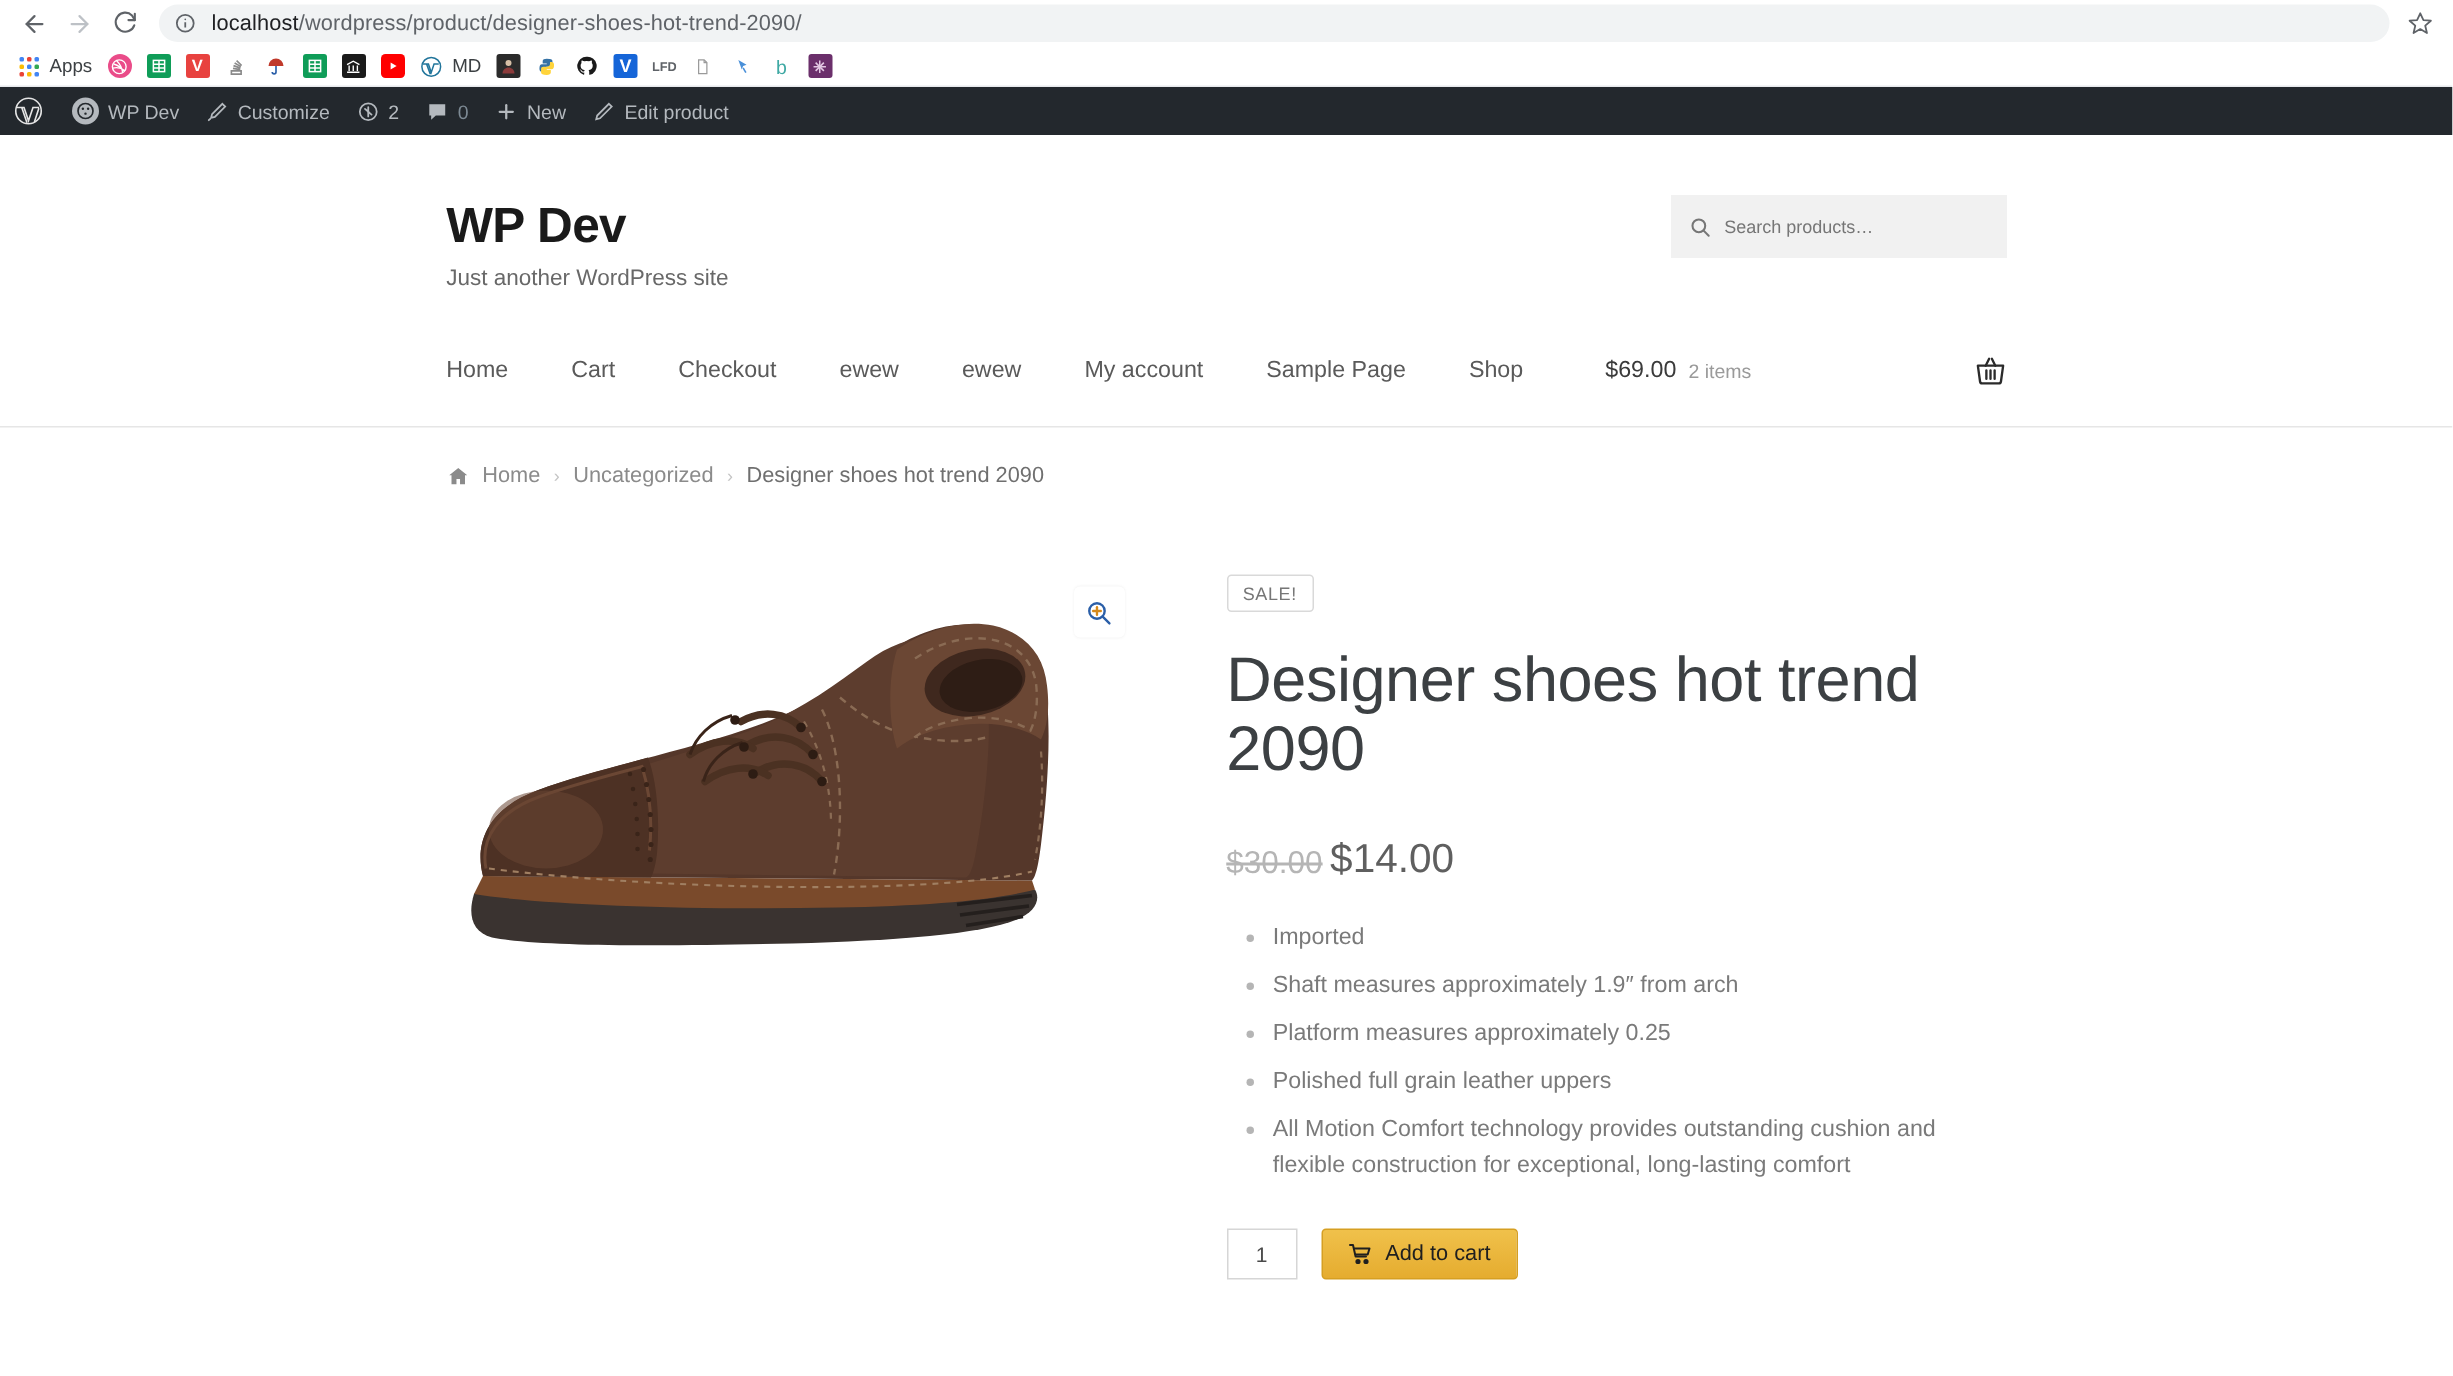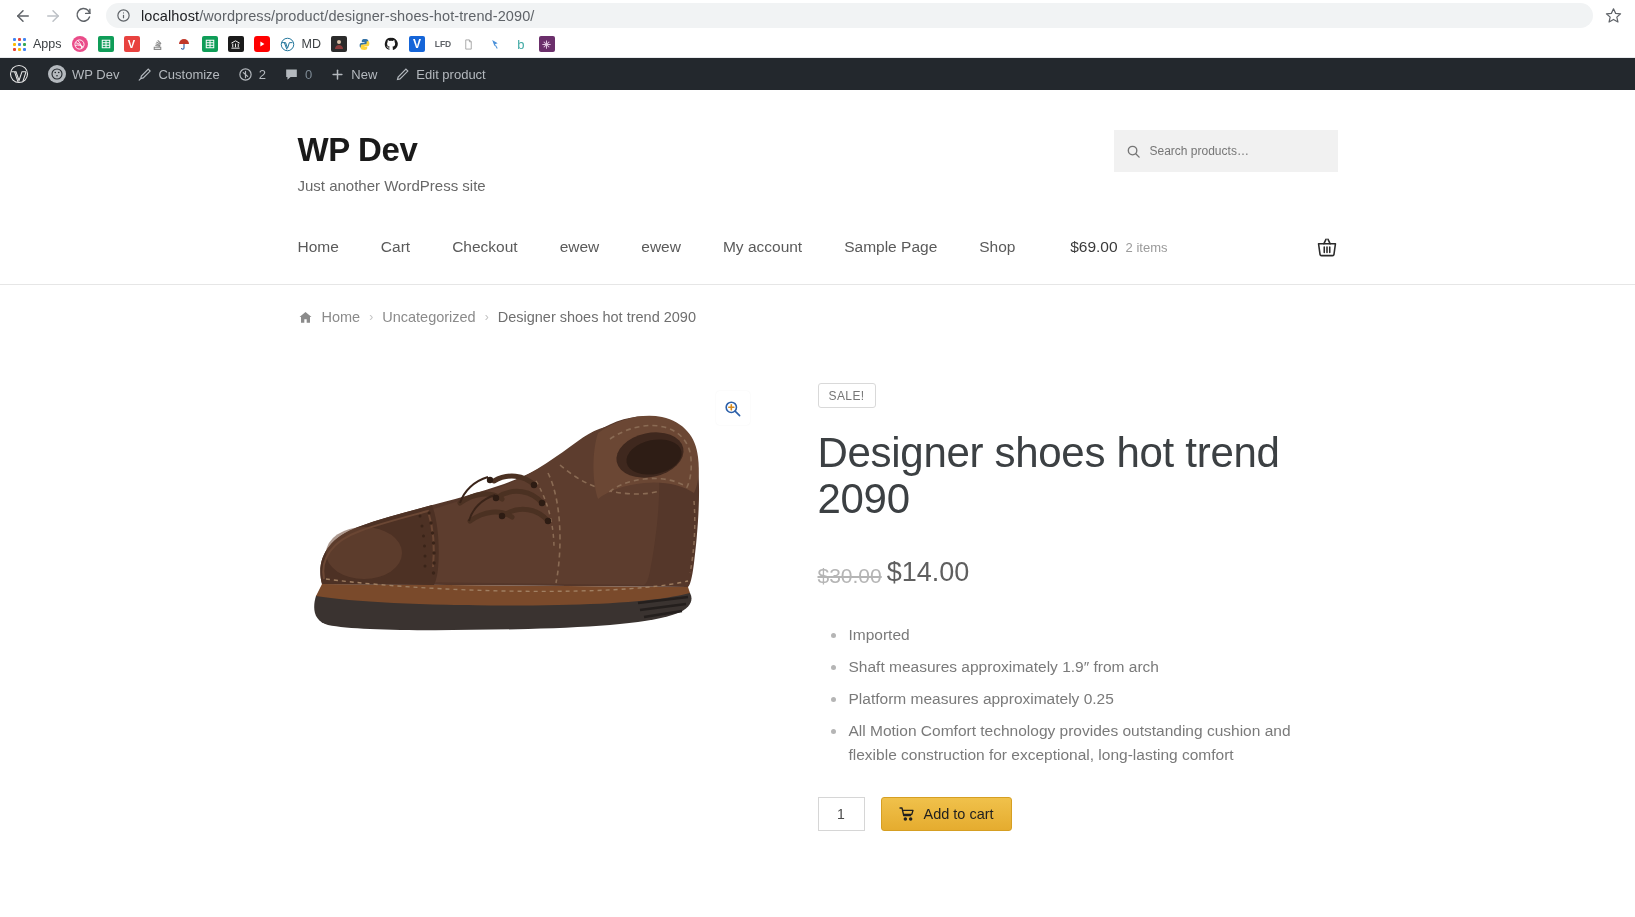--- a/index.html
+++ b/index.html
@@ -237,21 +237,21 @@
     line-height: 1.1;
   }
   #product-price { margin-top: 34px; display: flex; align-items: flex-end; gap: 5px; }
   #price-old {
     font-size: 21px;
     color: #b5b5b5;
     text-decoration: line-through;
   }
   #price-new { font-size: 27px; color: #5f5f5f; }
 
-  #product-desc { margin-top: 35px; }
+  #product-desc { margin-top: 25px; }
   #product-desc ul { list-style: none; }
   #product-desc li {
     position: relative;
     padding-left: 31px;
     font-size: 15.5px;
     color: #7a7a7a;
     line-height: 1.55;
     margin-bottom: 8px;
     max-width: 600px;
   }
@@ -733,20 +733,21 @@
         <div id="product-price">
           <span id="price-old">$30.00</span>
           <span id="price-new">$14.00</span>
         </div>
 
         <div id="product-desc">
           <ul>
             <li>Imported</li>
             <li>Shaft measures approximately 1.9″ from arch</li>
             <li>Platform measures approximately 0.25</li>
+            <li>Polished full grain leather uppers</li>
             <li>All Motion Comfort technology provides outstanding cushion and flexible construction for exceptional, long-lasting comfort</li>
           </ul>
         </div>
 
         <div id="cart-form">
           <input id="qty-input" type="text" value="1" style="">
           <button id="add-to-cart">
             <span class="cart-ico">
               <svg width="16" height="16" viewBox="0 0 24 24" fill="none" stroke="#1f1f1f" stroke-width="2" stroke-linecap="round" stroke-linejoin="round">
                   <path d="M1.5 3h3l2.6 11.5h10.4"></path>

